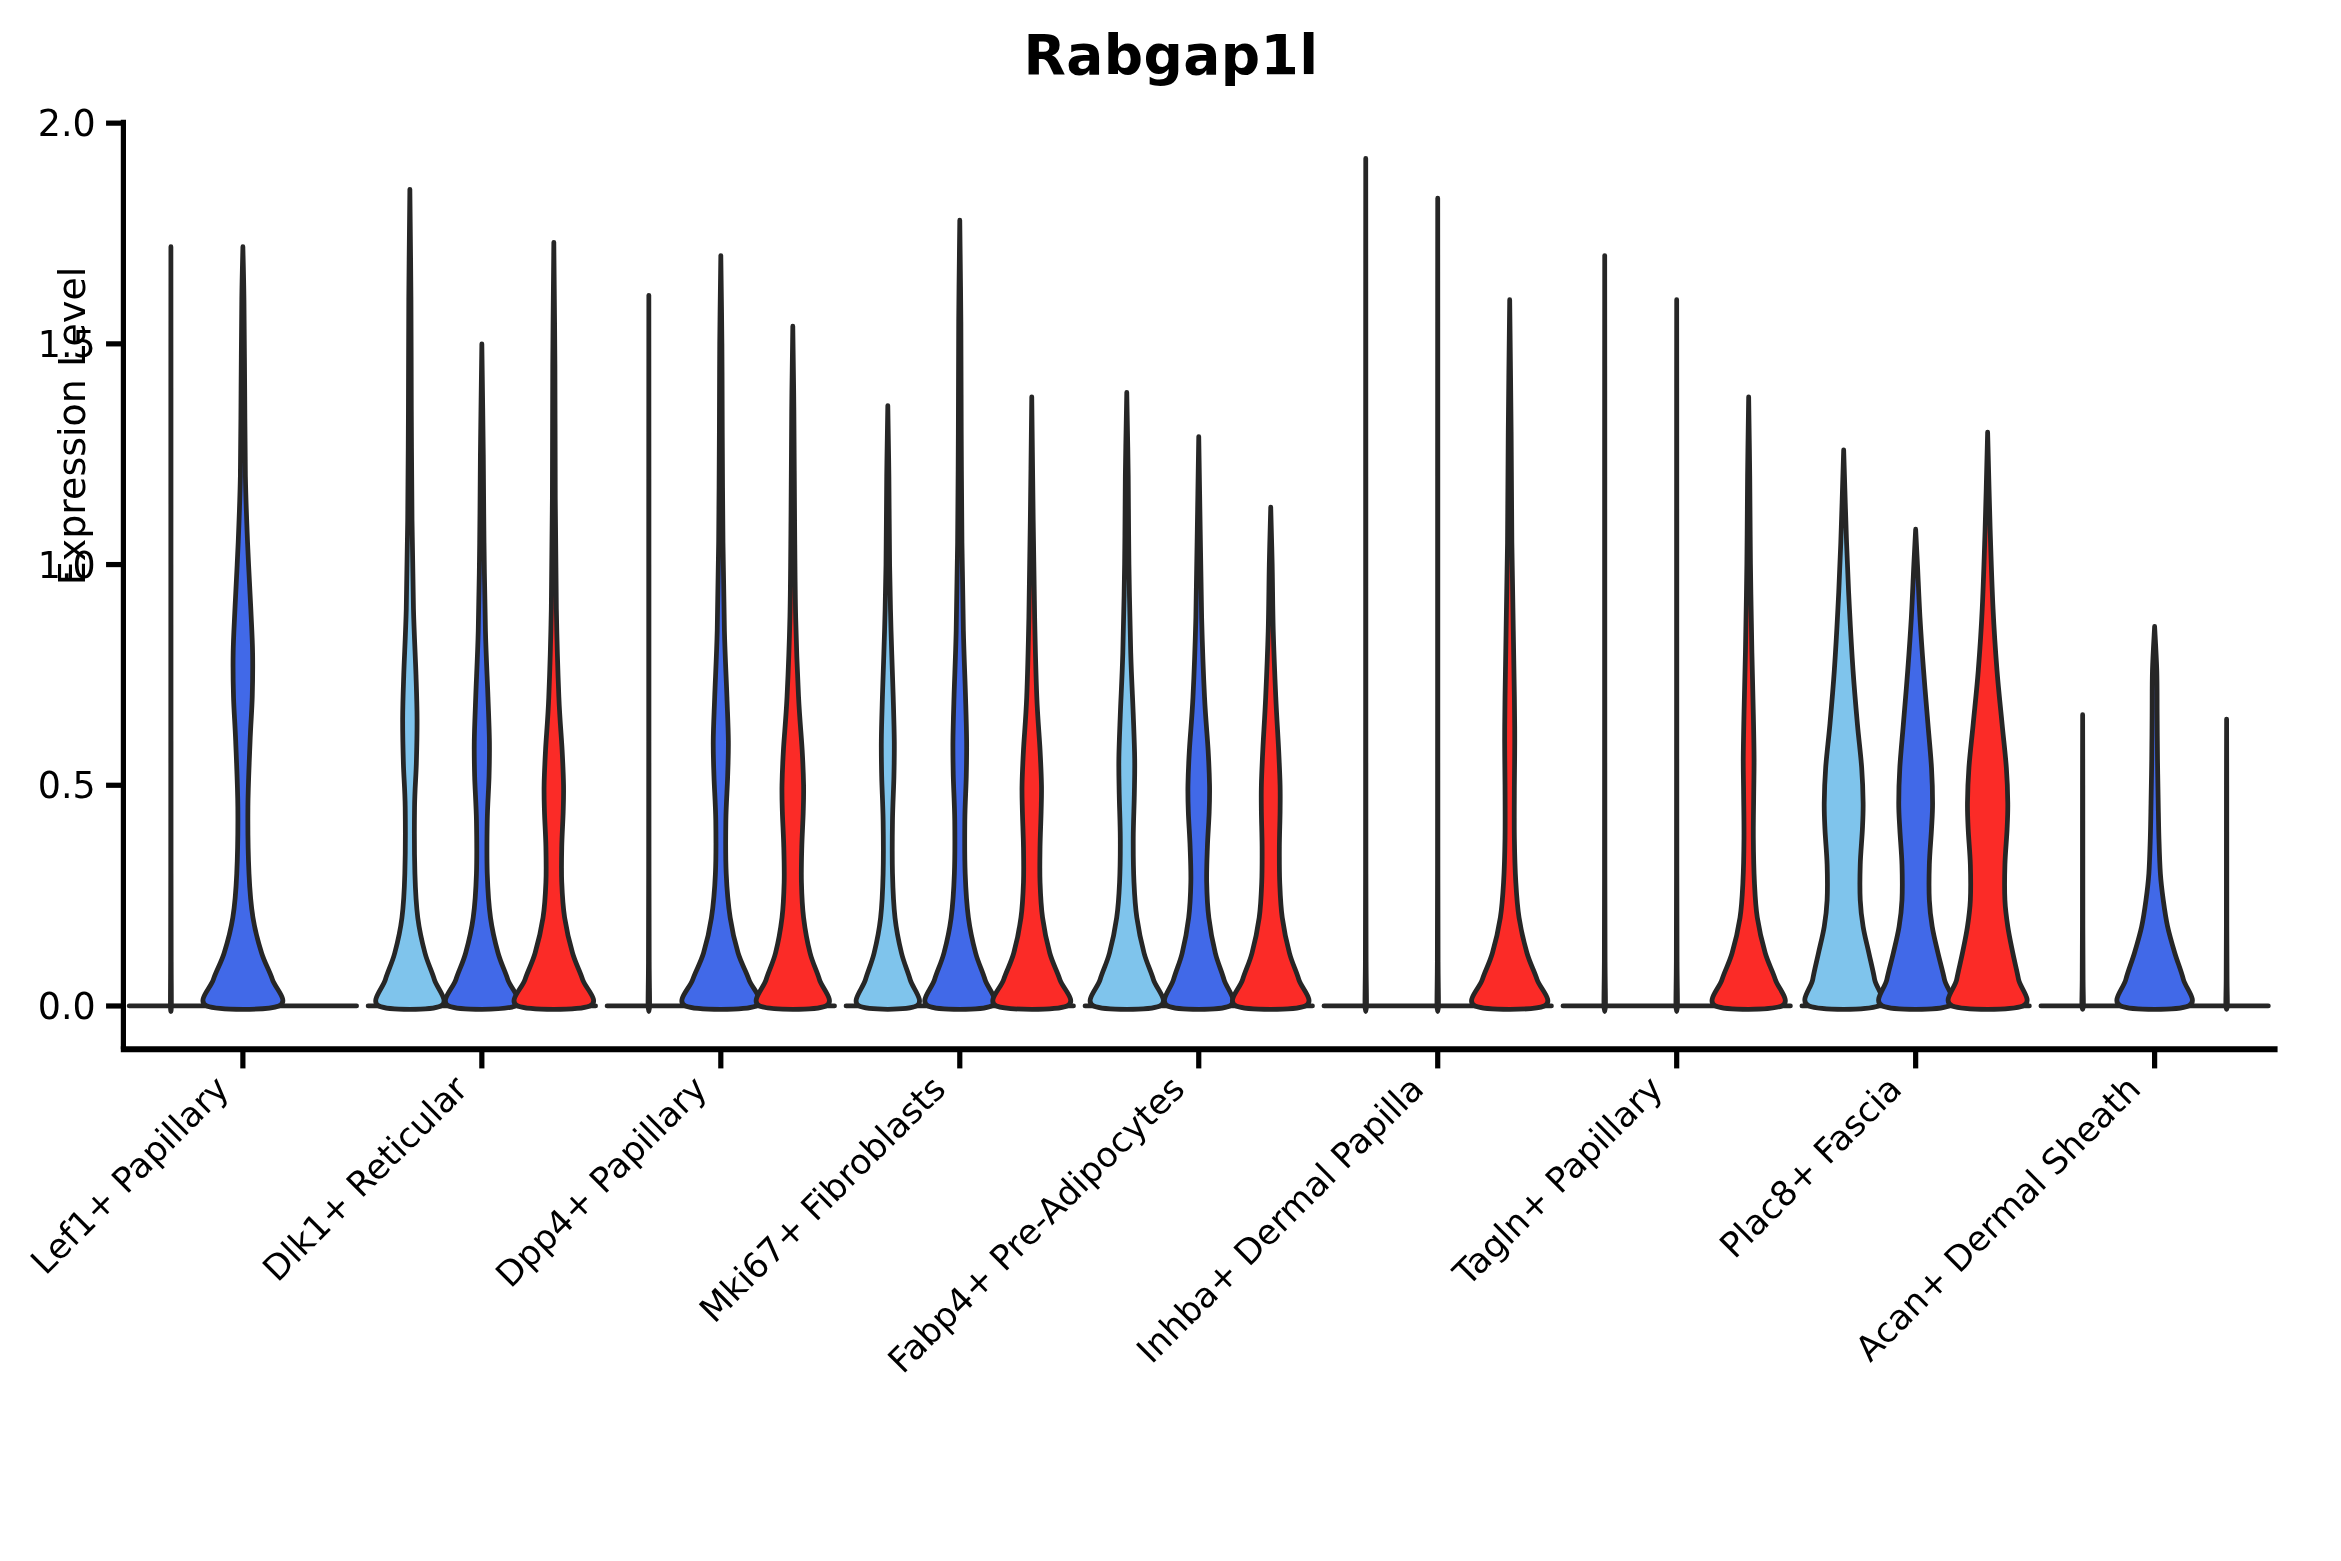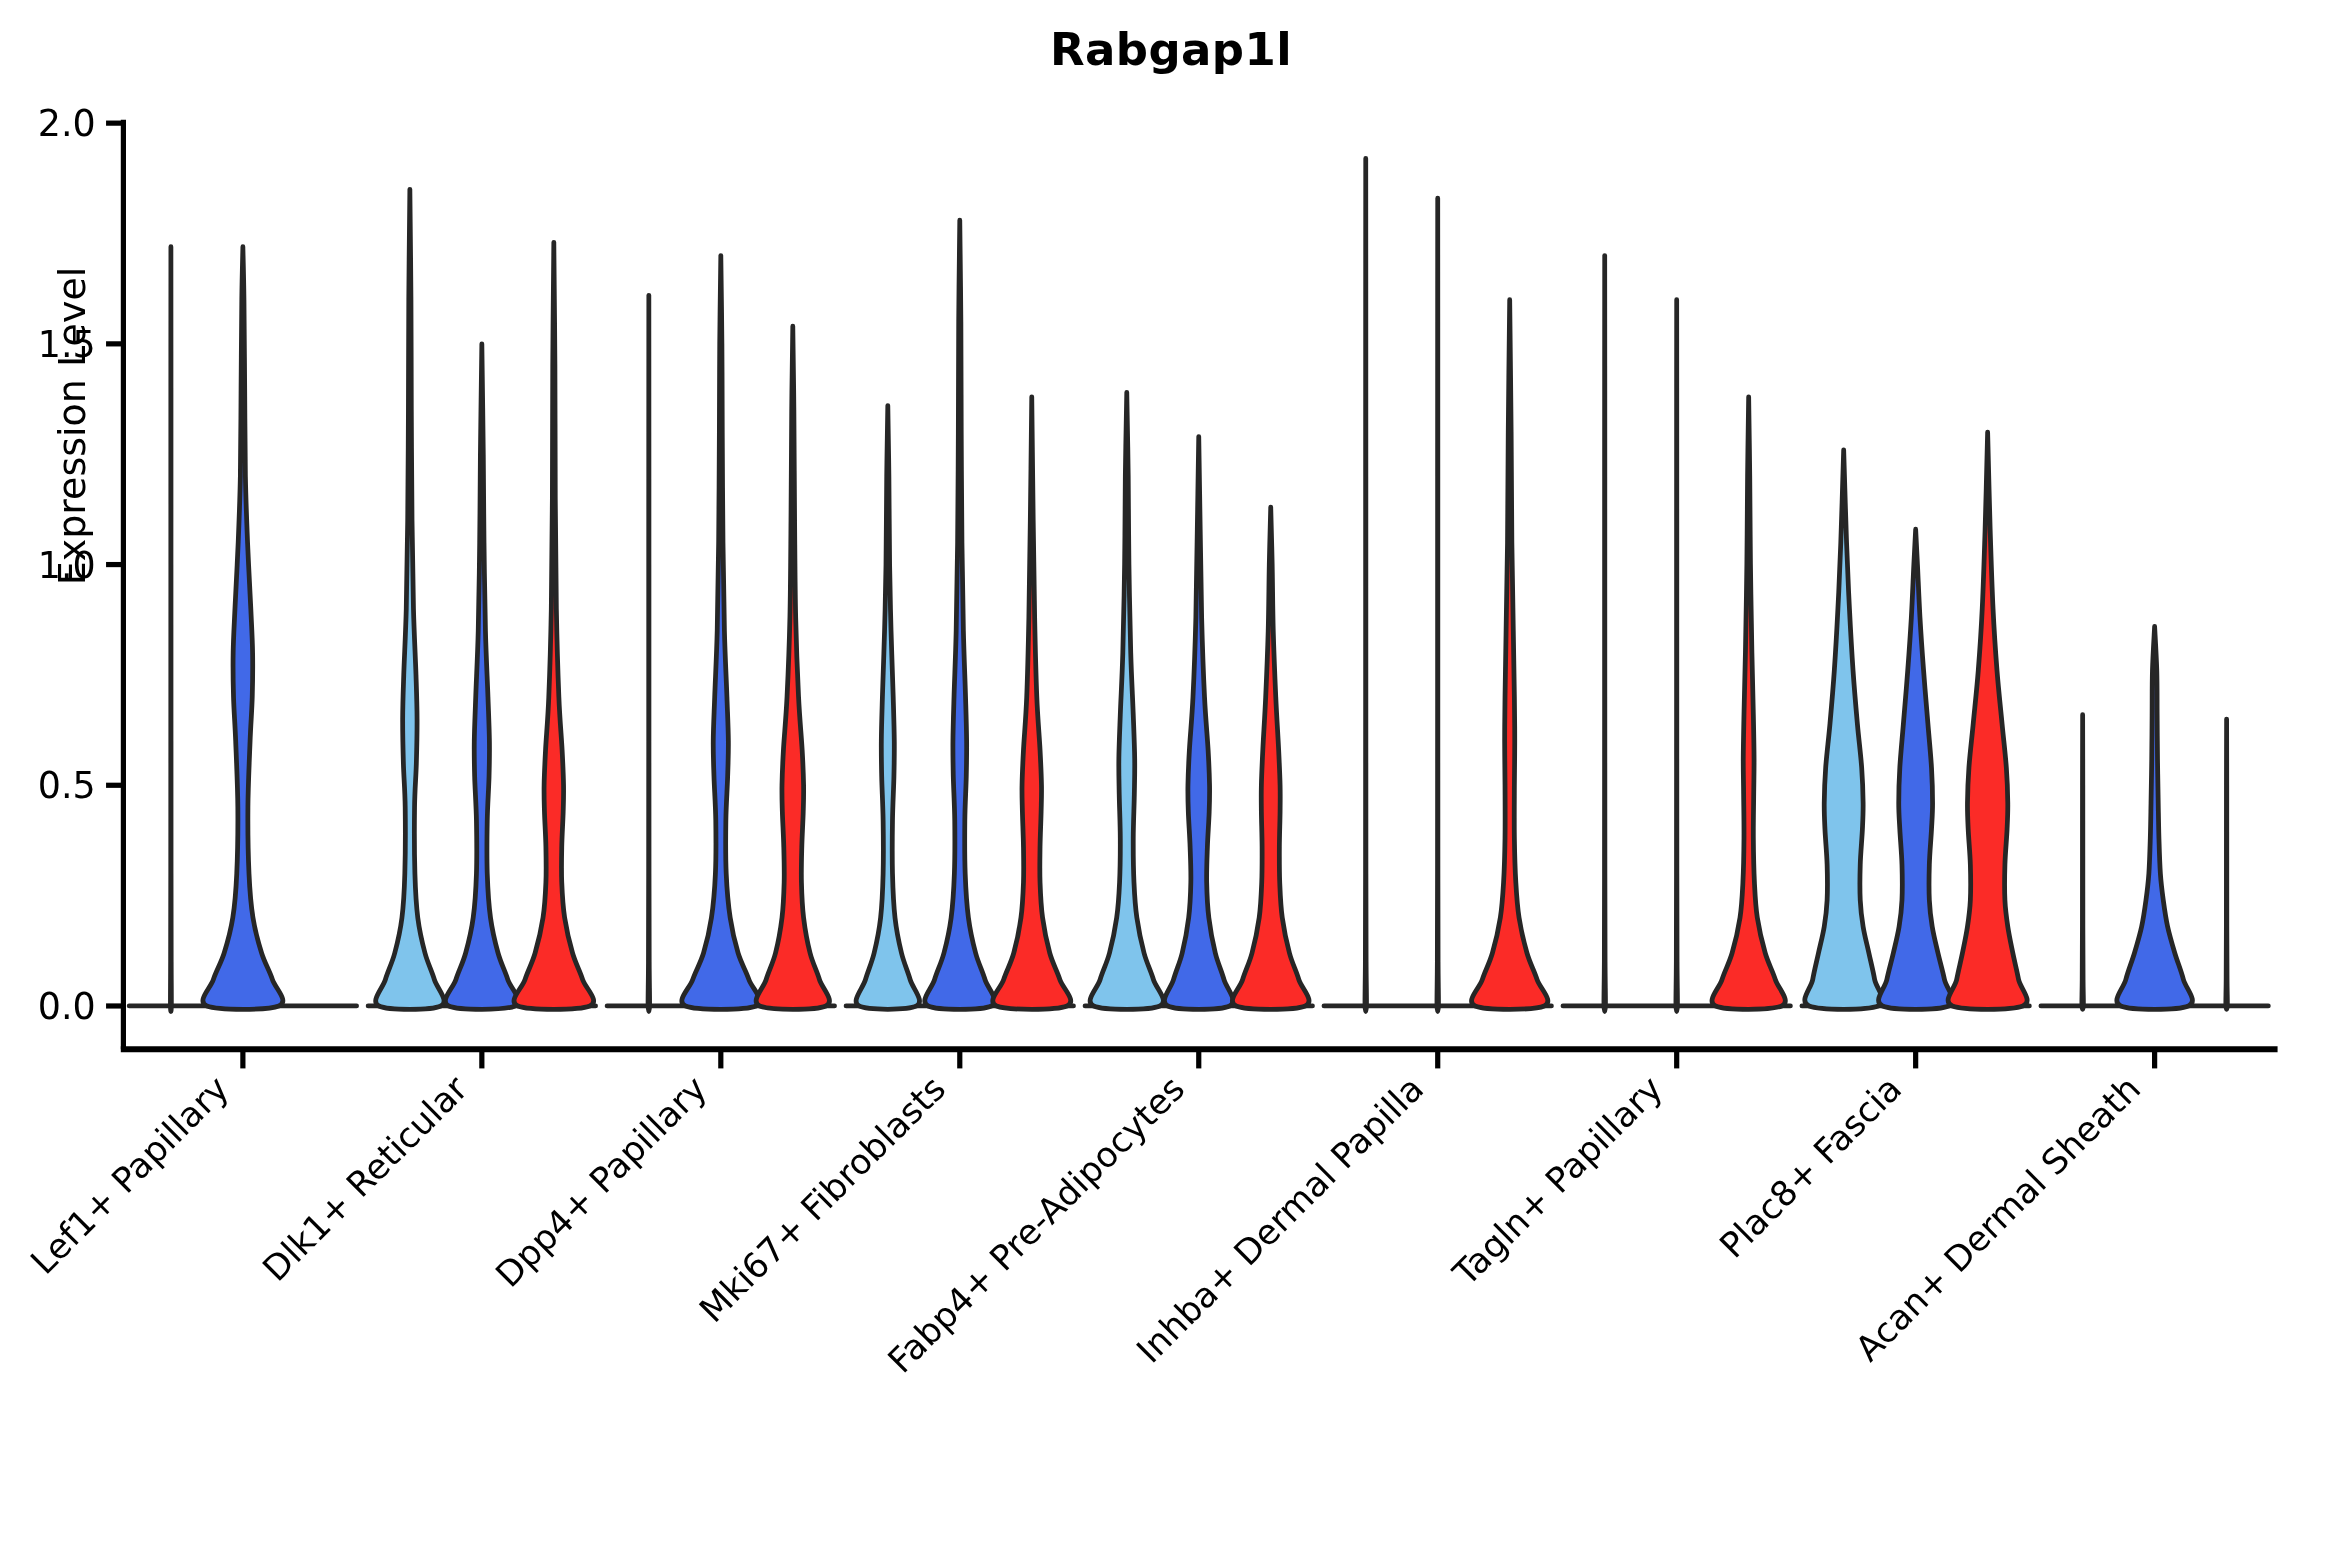--- a/index.html
+++ b/index.html
@@ -1,20 +1,20 @@
 <!DOCTYPE html>
 <html style="font-size:14px"><head>
 <meta charset="utf-8">
 <style>
   html,body{margin:0;padding:0;background:#ffffff;}
   body{width:2342px;height:1561px;overflow:hidden;font-family:"DejaVu Sans","Liberation Sans",sans-serif;}
   #plot{position:relative;width:2342px;height:1561px;background:#ffffff;}
   #chart-title{
     position:absolute;left:0;top:22.6px;width:2342px;text-align:center;
-    font-size:45px;font-weight:bold;color:#000;letter-spacing:0.4px;
+    font-size:55px;font-weight:bold;color:#000;letter-spacing:0.4px;
     font-family:"DejaVu Sans","Liberation Sans",sans-serif;
   }
   #ylabel{
     position:absolute;left:-206px;top:404px;width:555px;text-align:center;
     font-size:38px;color:#000;transform:rotate(-90deg);transform-origin:center center;
     font-family:"DejaVu Sans","Liberation Sans",sans-serif;white-space:nowrap;
   }
   svg#canvas{position:absolute;left:0;top:0;}
   .tlab{font-size:42px;fill:#000;font-family:"DejaVu Sans","Liberation Sans",sans-serif;}
   .xlab{font-size:40px;fill:#000;font-family:"DejaVu Sans","Liberation Sans",sans-serif;}

